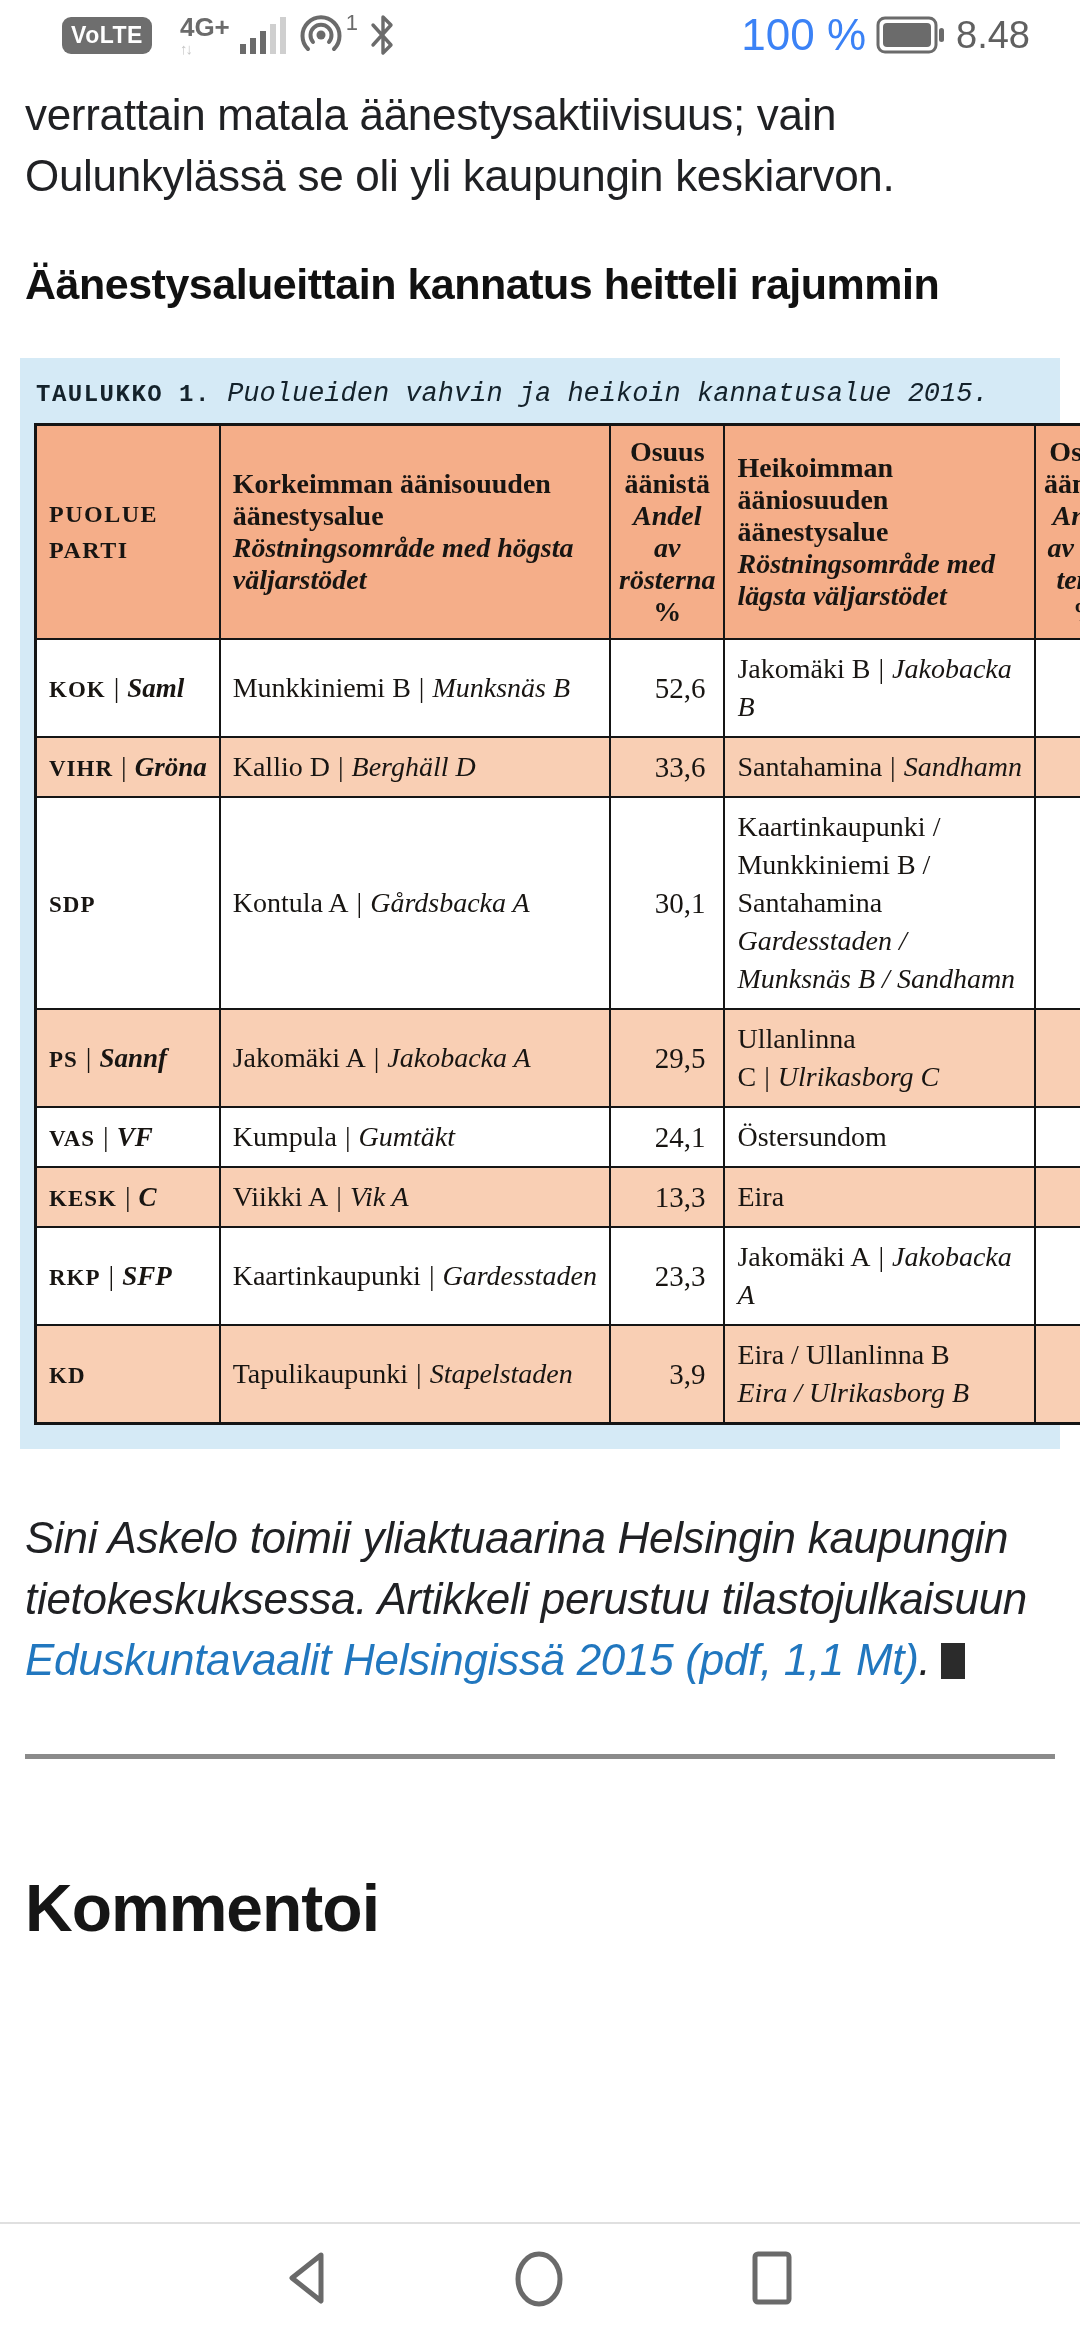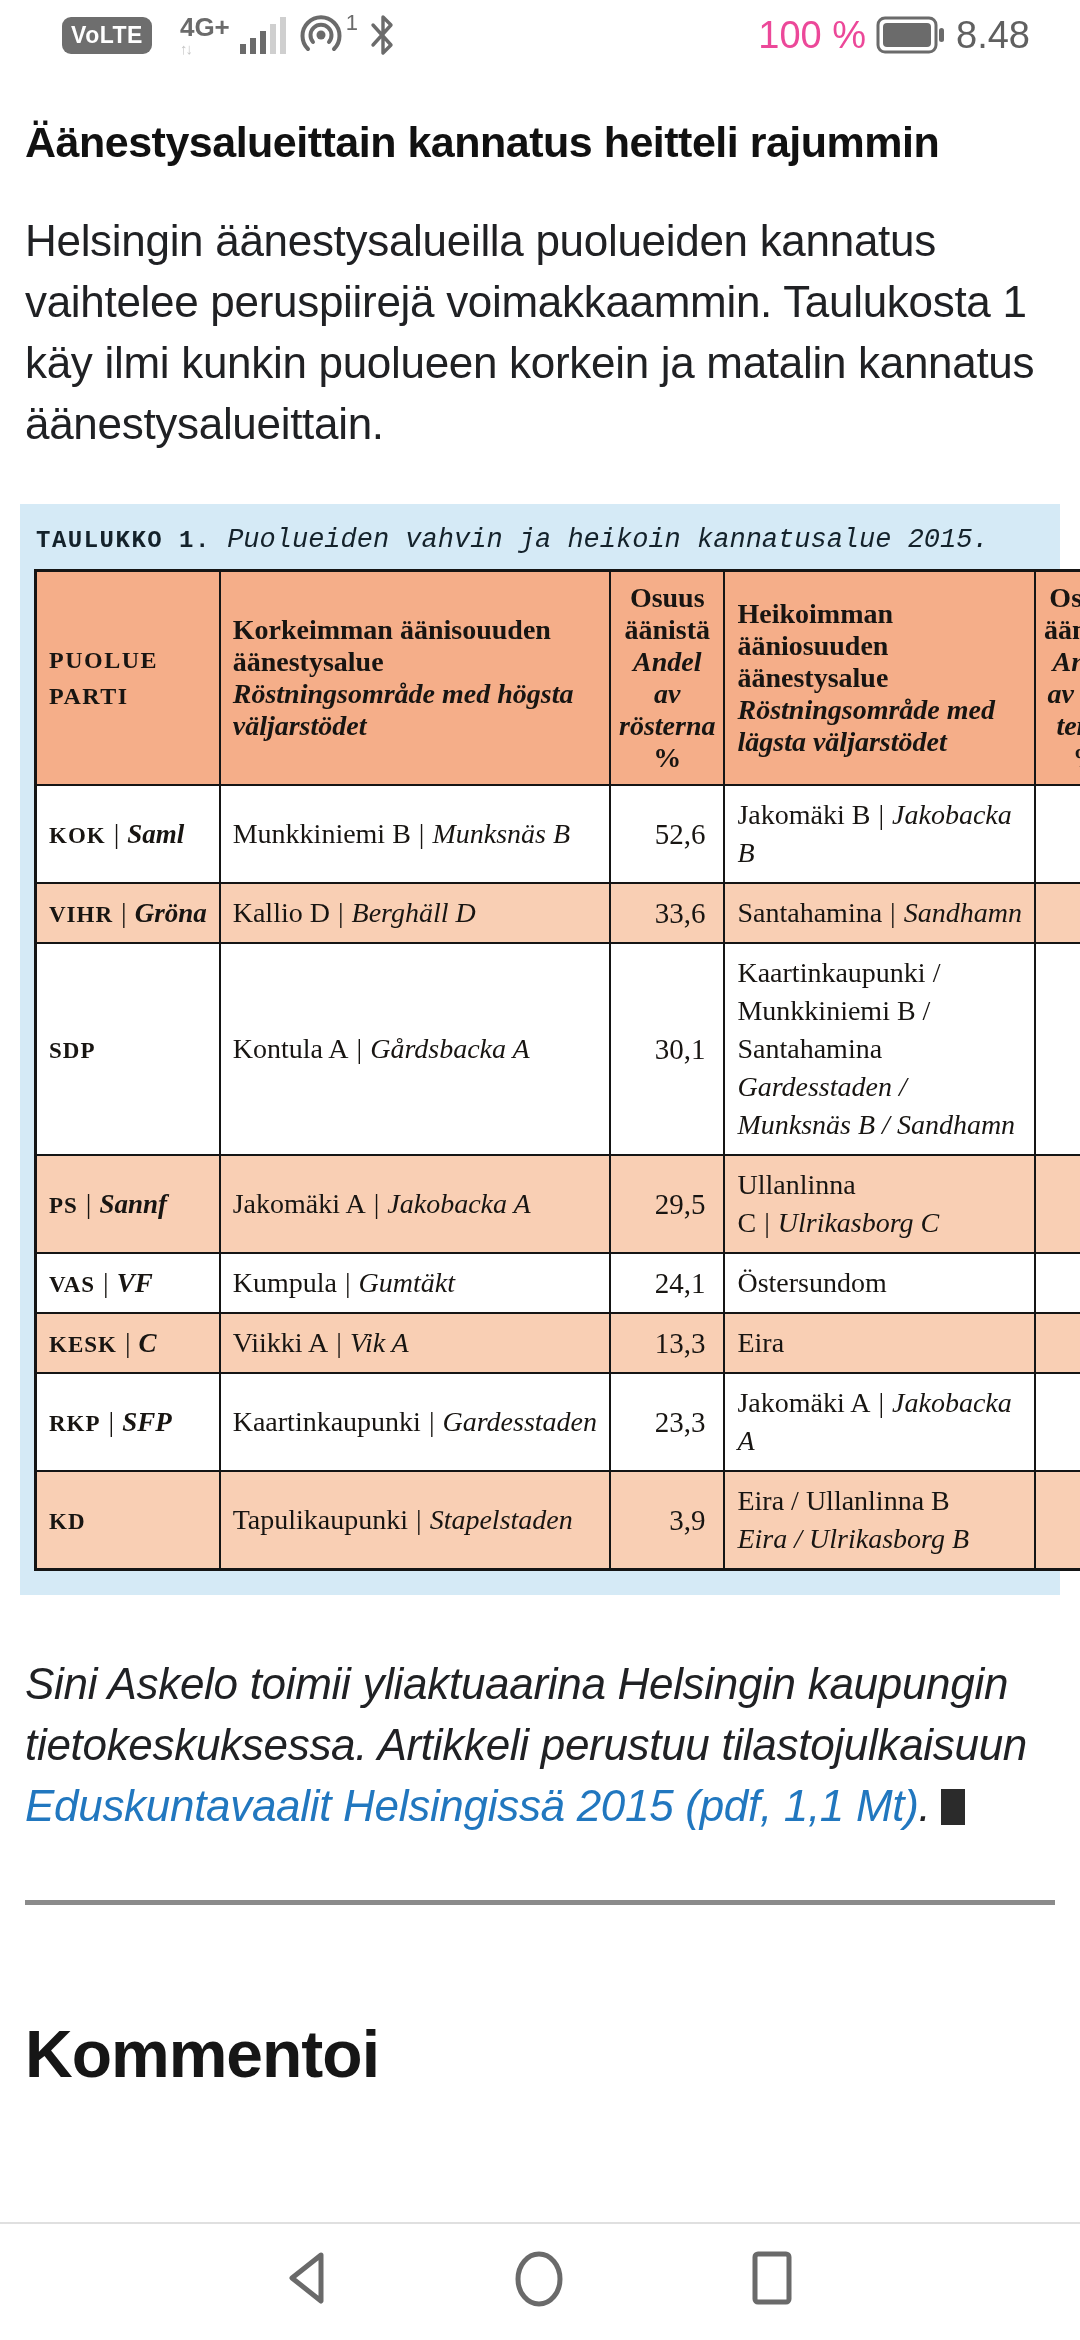--- a/index.html
+++ b/index.html
@@ -16,21 +16,21 @@
   .sb-left,.sb-right{display:flex;align-items:center;}
   .volte{
     background:#6e6e6e;color:#fff;font-weight:bold;font-size:23px;
     border-radius:9px;padding:5px 9px;letter-spacing:0.5px;text-align:right;
   }
   .netwrap{display:flex;flex-direction:column;align-items:flex-start;margin-left:28px;line-height:1;}
   .net-label{font-size:26px;font-weight:bold;color:#6b6b6b;}
   .net-arrows{font-size:15px;color:#c7c7c7;margin-top:1px;letter-spacing:-2px;}
   .sb-icon{margin-left:10px;display:block;}
   .sim-sup{font-size:22px;color:#6b6b6b;position:relative;top:-12px;margin-left:2px;}
-  .sb-batt-pct{font-size:38px;color:#ec4899;}
+  .sb-batt-pct{font-size:44px;color:#3b82f6;}
   .sb-time{font-size:38px;color:#606060;margin-left:10px;}
   
   .para{font-size:44px;line-height:61px;margin:20px 25px 0;letter-spacing:-0.3px;}
   .subheading{font-size:43px;line-height:48px;font-weight:bold;color:#111;margin:54px 25px 0;letter-spacing:-0.5px;}
   .para2{margin-top:44px;}
   
   .panel{
     margin:50px 20px 0;padding:16px 14px 24px;box-sizing:border-box;
     background:var(--panel-bg,#d5eaf6);
   }
@@ -106,24 +106,24 @@
       <span class="sb-batt-pct">100 %</span>
       <svg class="sb-icon" width="70" height="42" viewBox="0 0 70 42">
         <rect x="2" y="4" width="58" height="34" rx="7" fill="none" stroke="#6b6b6b" stroke-width="3"></rect>
         <rect x="7" y="9" width="48" height="24" rx="4" fill="#6b6b6b"></rect>
         <rect x="63" y="14" width="5" height="14" rx="2.5" fill="#6b6b6b"></rect>
       </svg>
       <span class="sb-time">8.48</span>
     </div>
   </div>
 
+  <p class="para">verrattain matala äänestysaktiivisuus; vain Oulunkylässä se oli yli kaupungin keskiarvon.</p>
 
   <h3 class="subheading">Äänestysalueittain kannatus heitteli rajummin</h3>
 
-  <p class="para para2">Helsingin äänestysalueilla puolueiden kannatus vaihtelee peruspiirejä voimakkaammin. Taulukosta 1 käy ilmi kunkin puolueen korkein ja matalin kannatus äänestysalueittain.</p>
 
   <div class="panel">
     <div class="tbl-title">
       <span class="lbl">TAULUKKO 1.</span>
       <span class="desc">Puolueiden vahvin ja heikoin kannatusalue 2015.</span>
     </div>
 
     <table class="ktable">
       <colgroup>
         <col style="width:13.5%">

